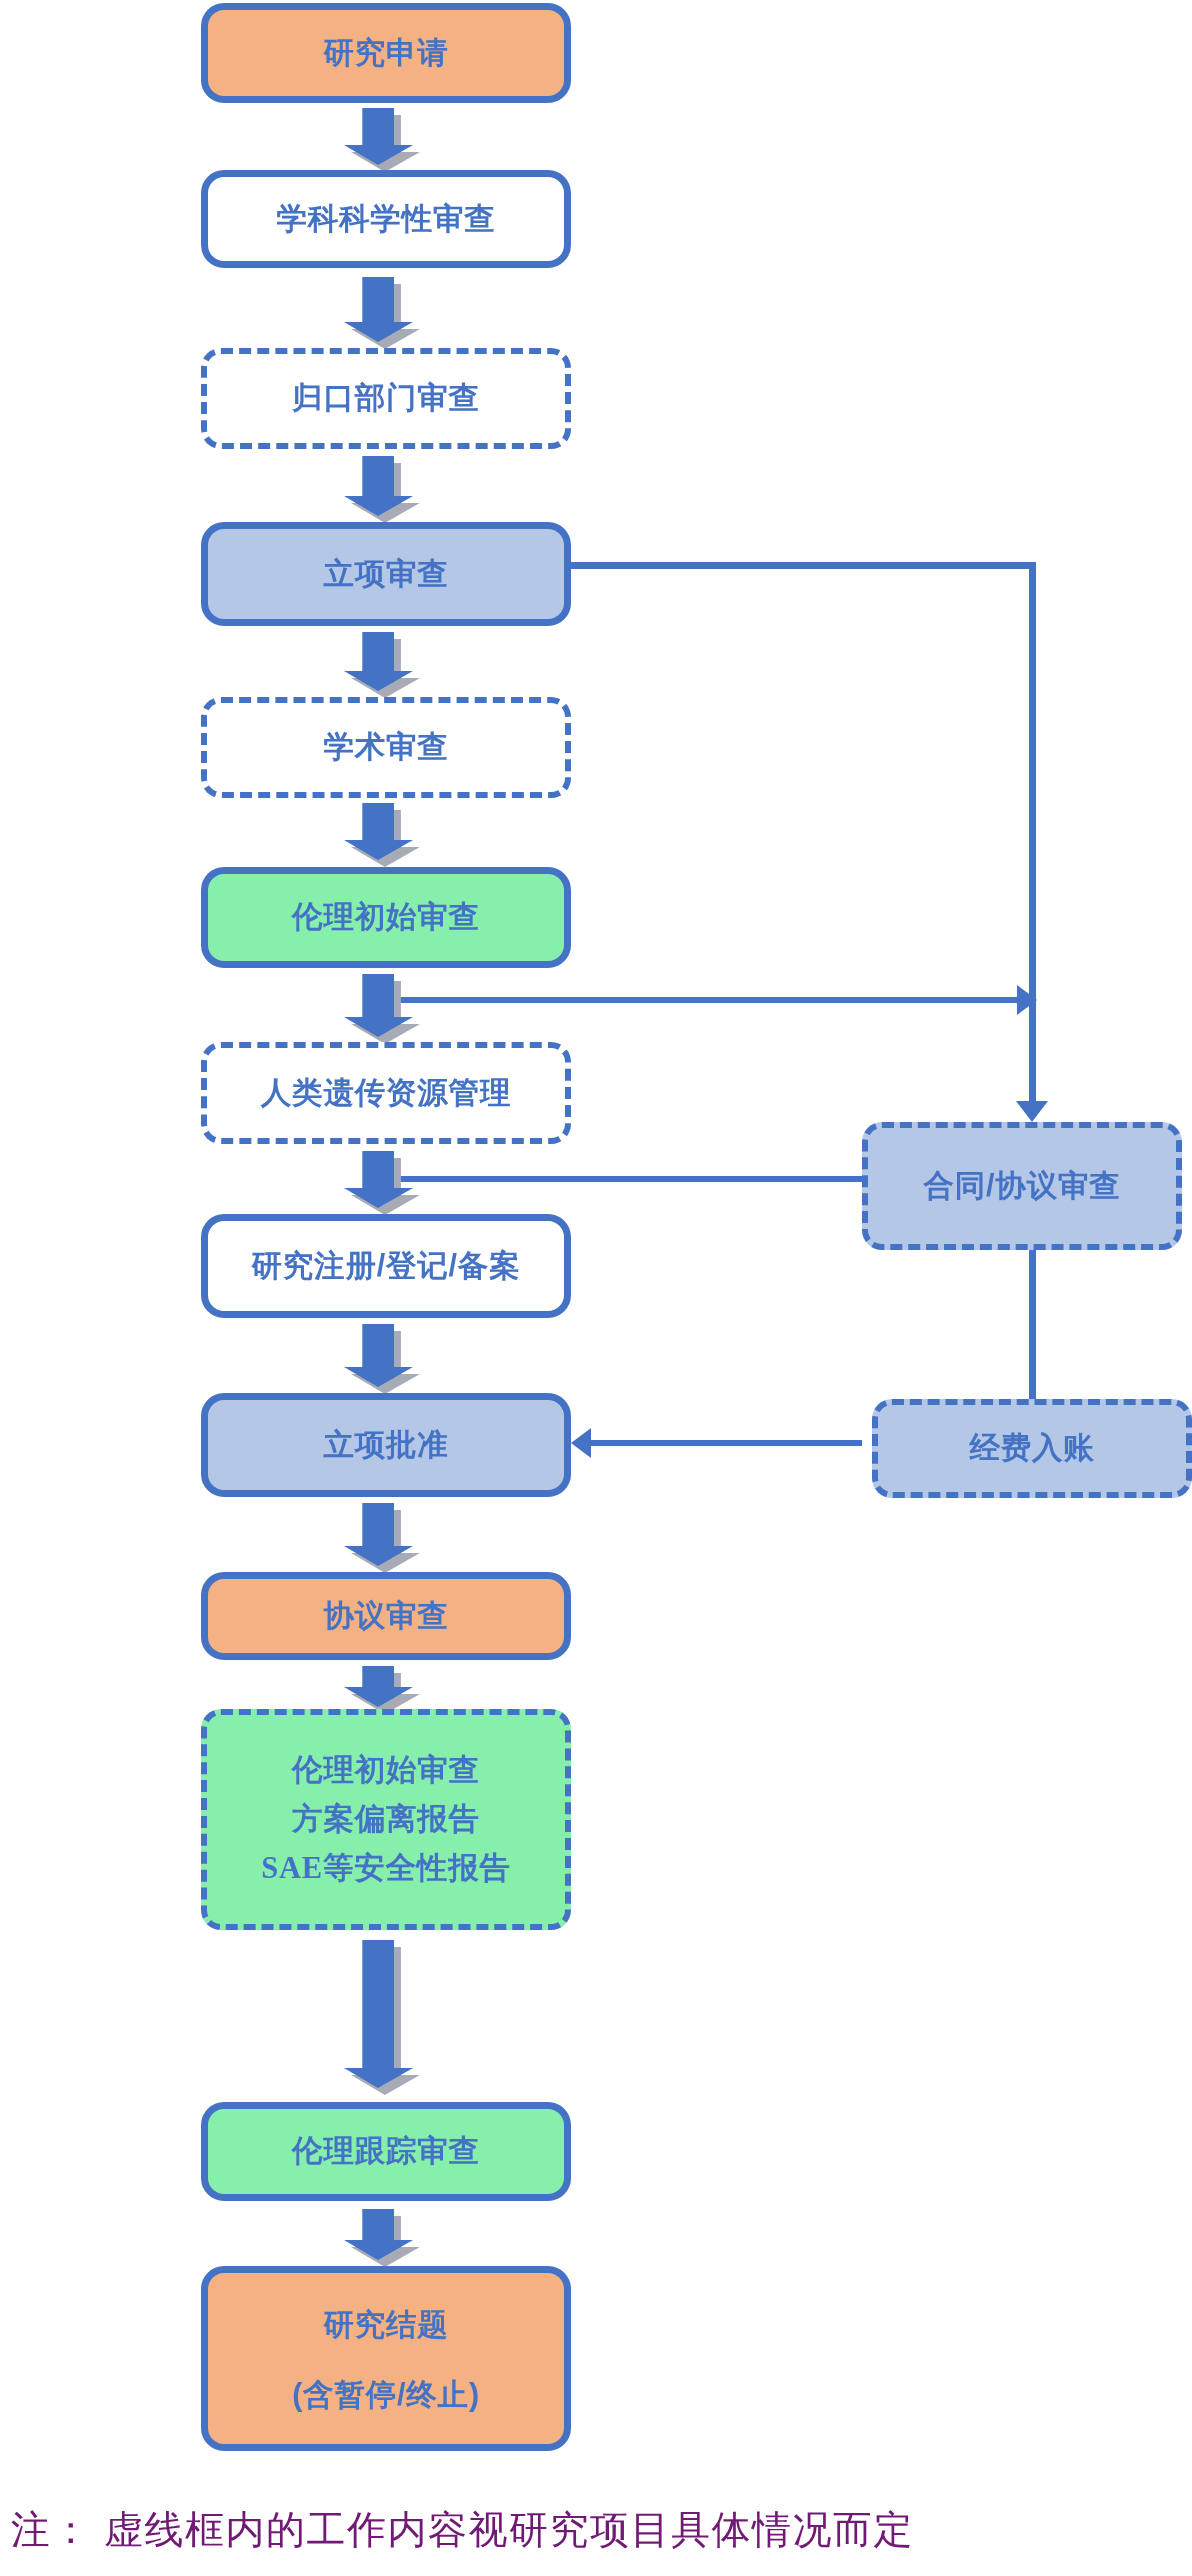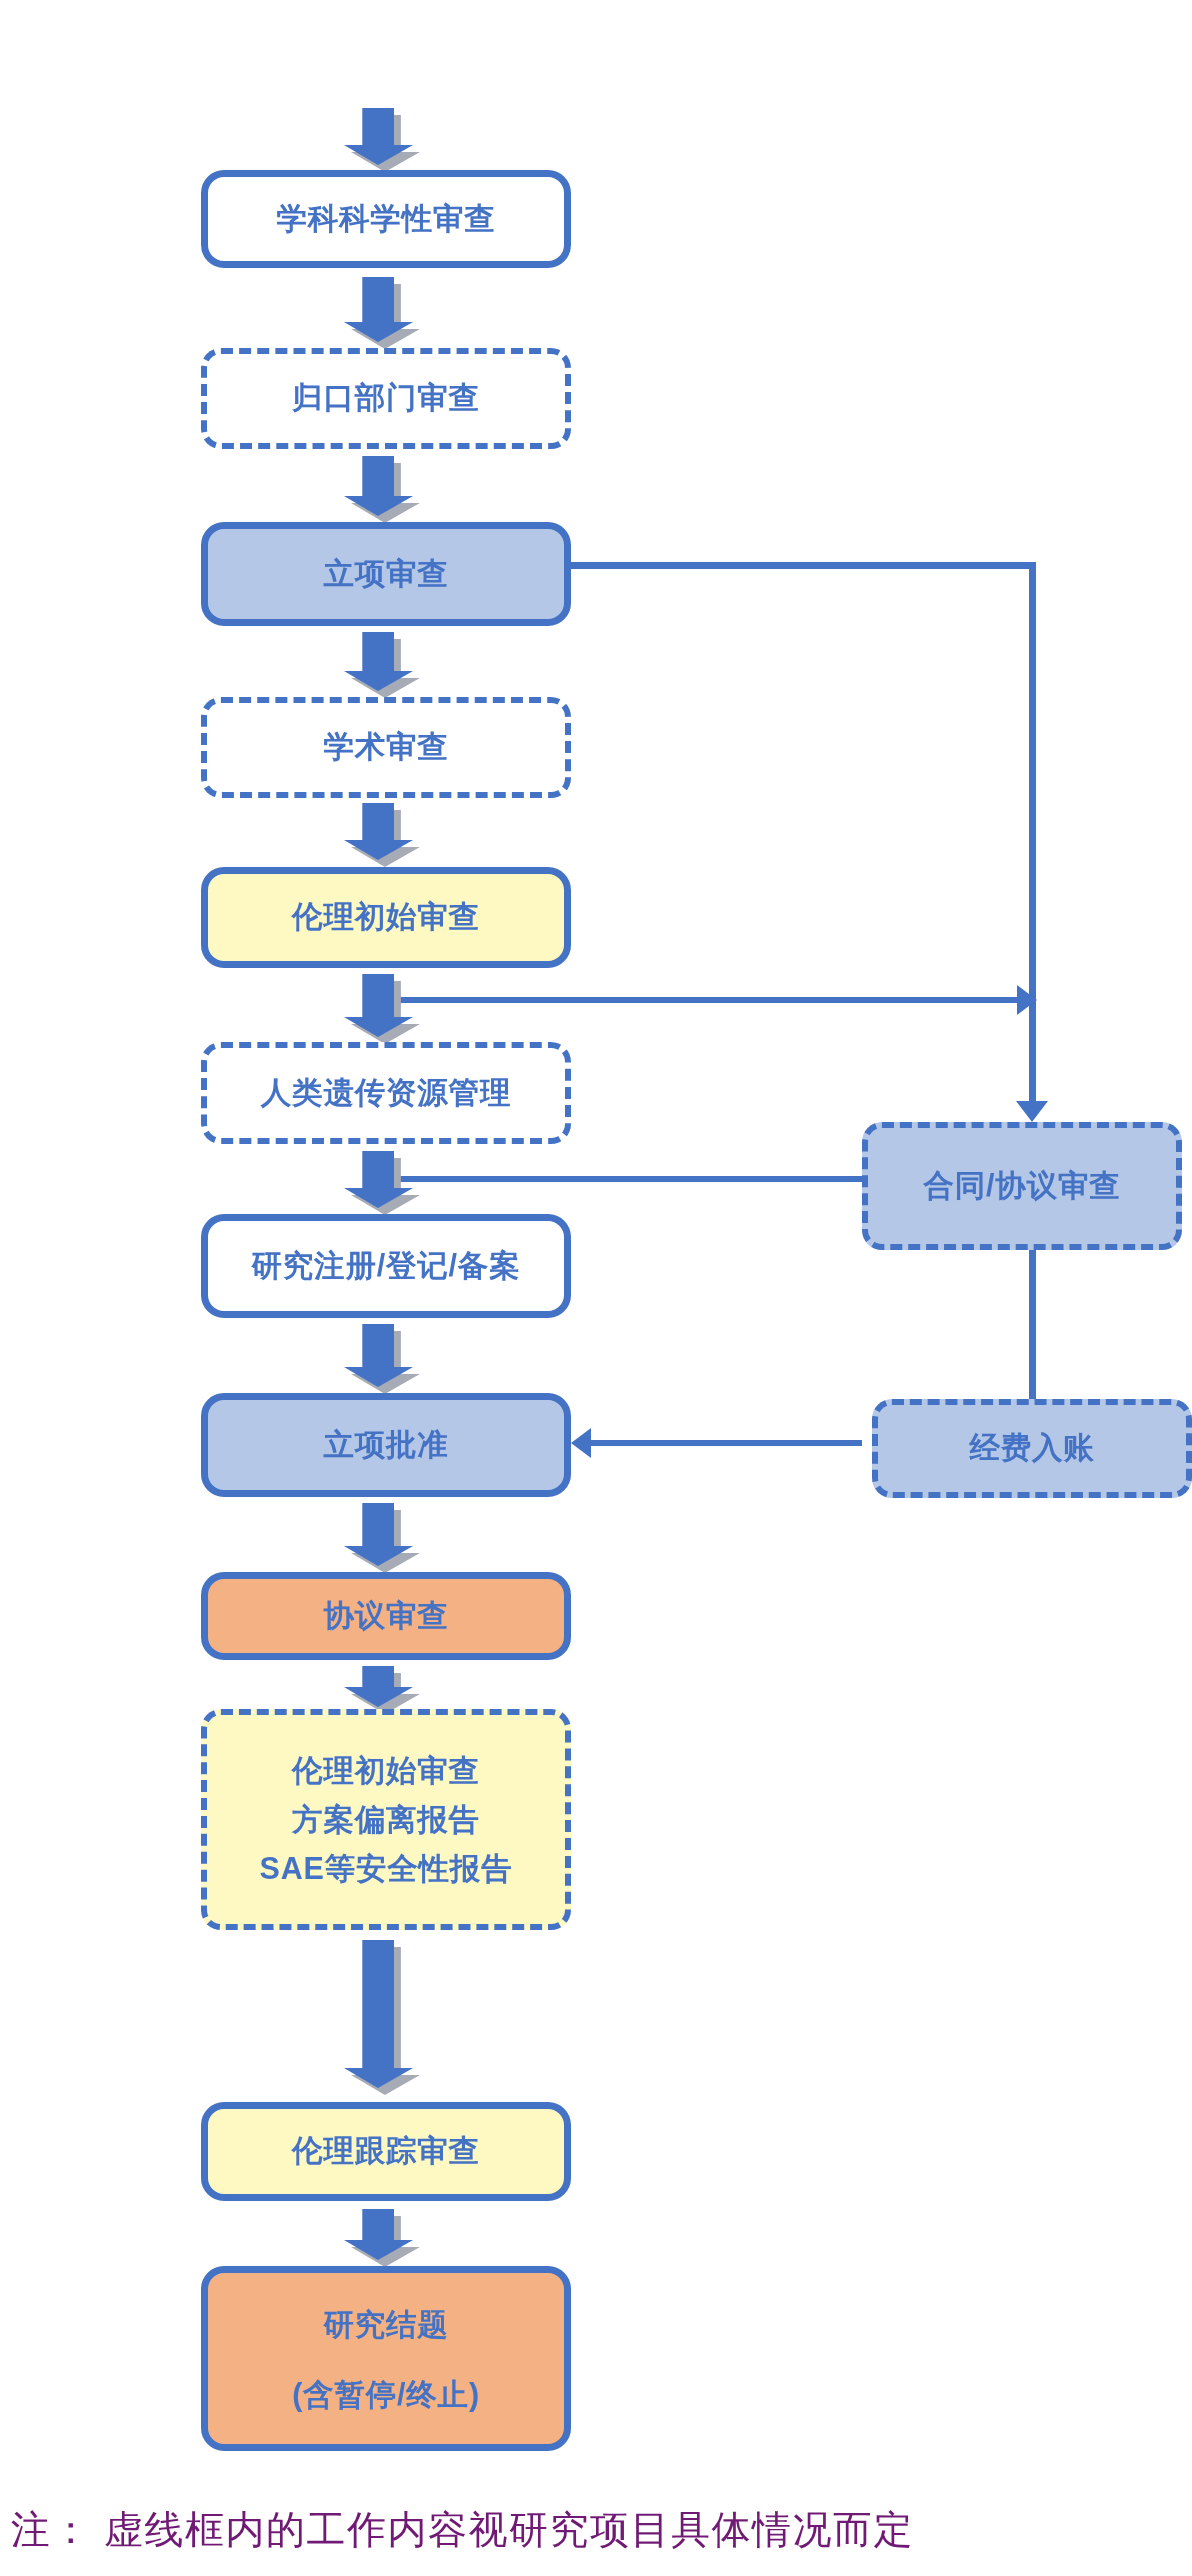--- a/index.html
+++ b/index.html
@@ -20,21 +20,21 @@
     font-size:30.5px;
     letter-spacing:0.8px;
     box-sizing:border-box;
     border-radius:23px;
     z-index:4;
   }
   .solid{border:7.6px solid #4472C4;}
   .dashed{border:6.1px dashed #4472C4;border-radius:20px;}
   .fill-orange{background:#F4B183;}
   .fill-blue{background:#B4C7E7;}
-  .fill-green{background:#fef9c3;}
+  .fill-green{background:#86efac;font-family:Liberation Serif, serif;}
   .fill-white{background:#ffffff;}
 
   .n1 {left:201px;top:3.1px;   width:370px;height:100px;}
   .n2 {left:201px;top:170px; width:370px;height:98px;align-items:center;}
   .n3 {left:201px;top:348px; width:370px;height:101px;}
   .n4 {left:201px;top:522px; width:370px;height:104px;}
   .n5 {left:201px;top:697px; width:370px;height:101px;}
   .n6 {left:201px;top:867px;width:370px;height:101px;}
   .n7 {left:201px;top:1042px;width:370px;height:102px;}
   .n8 {left:201px;top:1214px;width:370px;height:104px;}
@@ -88,20 +88,23 @@
     position:absolute;left:10.7px;top:2503px;
     font-size:39px;color:#701a75;font-weight:normal;letter-spacing:1.5px;
     z-index:4;white-space:nowrap;
   }
 </style>
 </head>
 <body>
 
 <div class="canvas">
 
+  <div class="node solid fill-orange n1">
+    <span class="ln">研究申请</span>
+  </div>
   <div class="node solid fill-white n2">
     <span class="ln">学科科学性审查</span>
   </div>
   <div class="node dashed fill-white n3">
     <span class="ln">归口部门审查</span>
   </div>
   <div class="node solid fill-blue n4">
     <span class="ln">立项审查</span>
   </div>
   <div class="node dashed fill-white n5">

